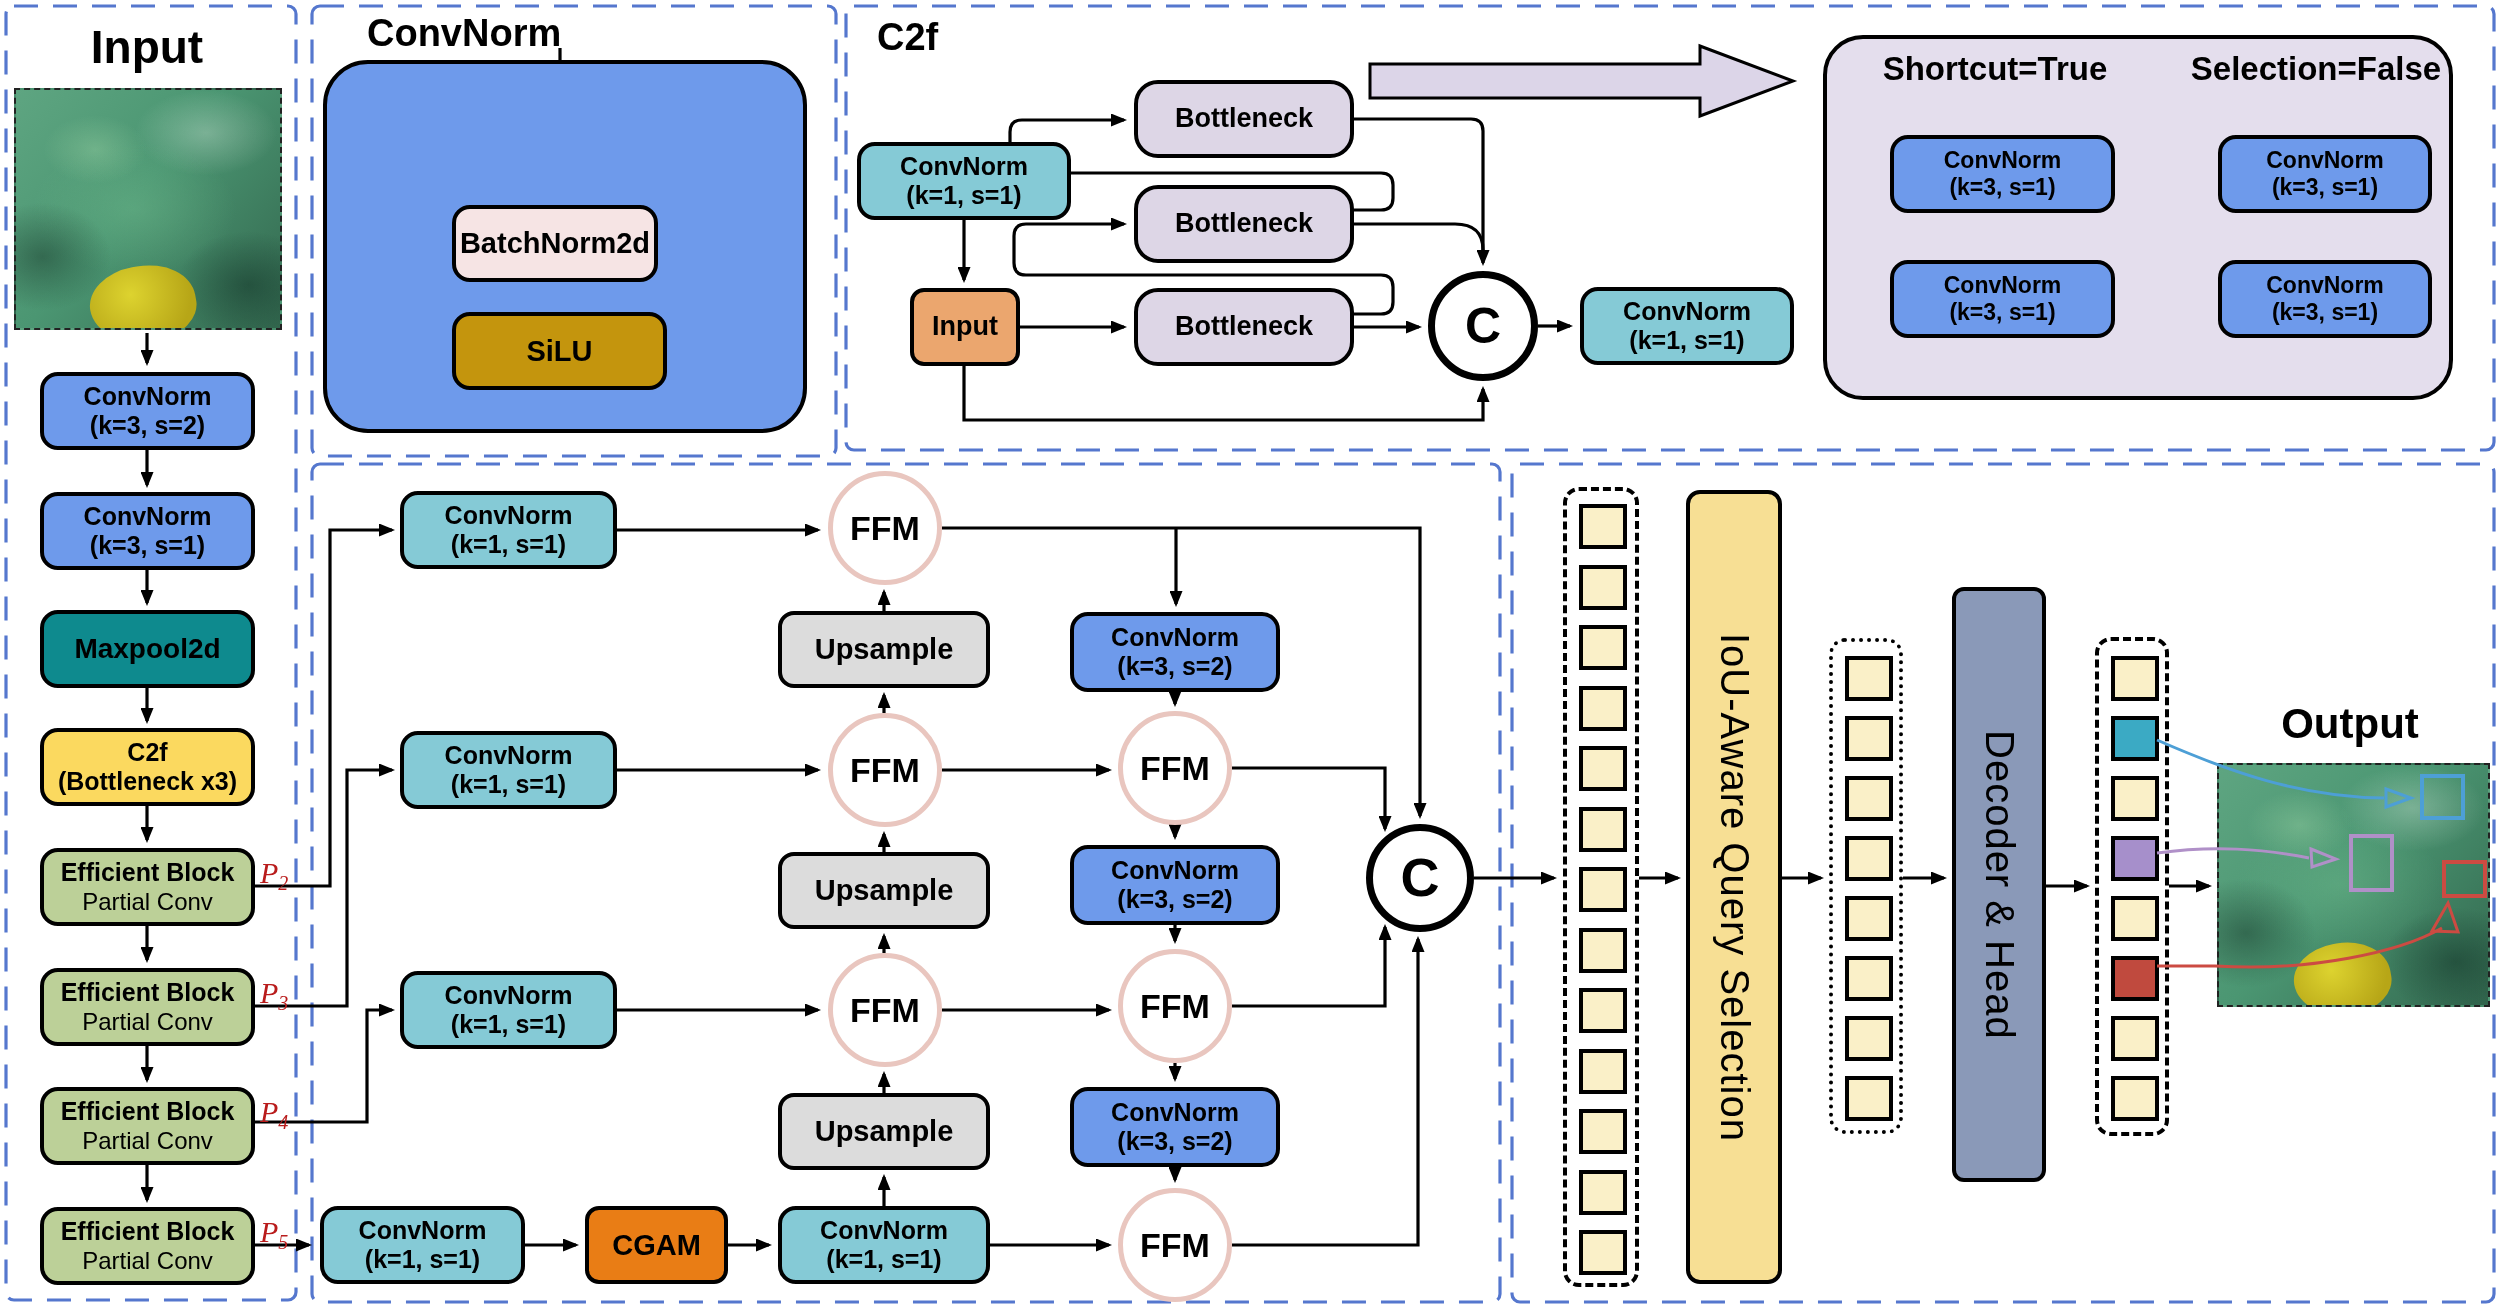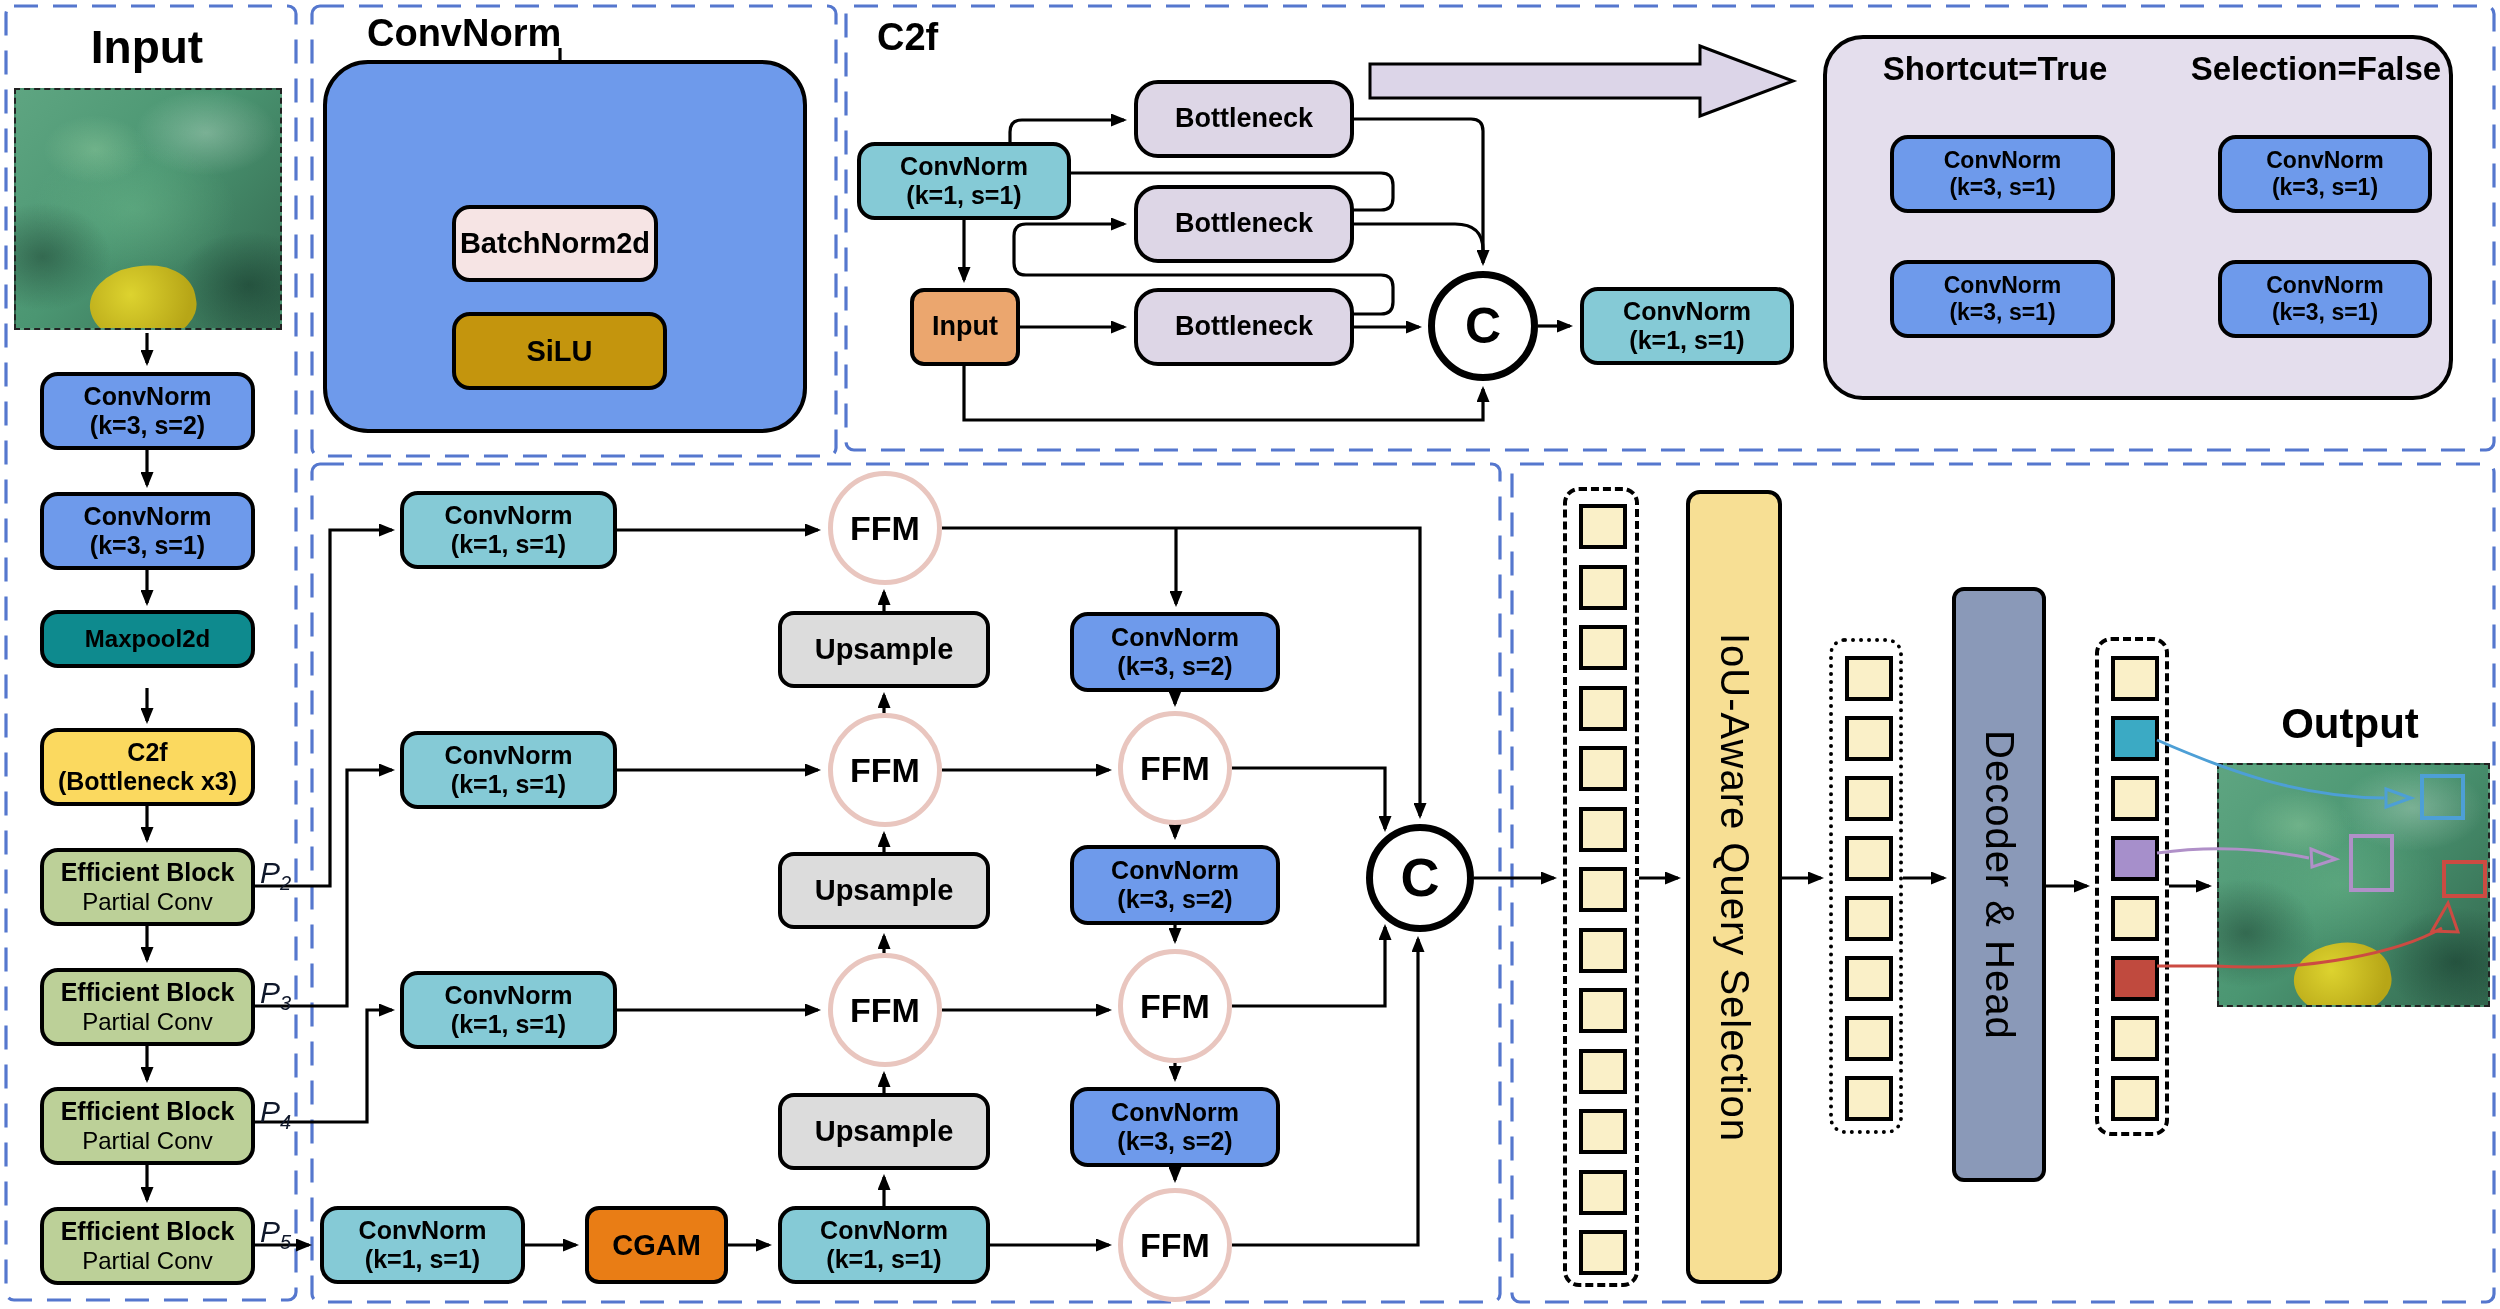--- a/index.html
+++ b/index.html
@@ -12,22 +12,22 @@
        font-size:25px;line-height:1.18;}
   .title{position:absolute;font-weight:bold;color:#000;z-index:3;text-align:center;}
   .circ{border-radius:50%;background:#fff;}
   .ffm{border:5px solid var(--c-ffm_ring);font-size:34px;}
   .cat{border:7px solid #000;font-size:50px;}
   .qcol{position:absolute;box-sizing:border-box;border-radius:16px;z-index:3;}
   .qsq{position:absolute;box-sizing:border-box;width:48px;height:45px;border:4px solid #000;}
   .vblock{position:absolute;box-sizing:border-box;border:4px solid #000;display:flex;
           align-items:center;justify-content:center;z-index:3;}
   .vtext{writing-mode:vertical-rl;text-orientation:mixed;font-size:40px;color:#000;letter-spacing:1px;}
-  .plabel{position:absolute;z-index:3;font-family:Liberation Sans, sans-serif;font-style:italic;
-          font-size:30px;color:#0f172a;}
+  .plabel{position:absolute;z-index:3;font-family:Liberation Serif, serif;font-style:italic;
+          font-size:30px;color:#b91c1c;}
   .plabel sub{font-size:20px;}
   .uw{position:absolute;box-sizing:border-box;z-index:3;overflow:hidden;
       background:
        radial-gradient(ellipse 45% 30% at 72% 18%, rgba(235,245,235,0.30), transparent 60%),
        radial-gradient(ellipse 40% 35% at 10% 70%, rgba(18,48,36,0.45), transparent 65%),
        radial-gradient(ellipse 45% 38% at 88% 82%, rgba(20,55,42,0.55), transparent 60%),
        radial-gradient(ellipse 30% 22% at 30% 25%, rgba(140,200,155,0.5), transparent 65%),
        radial-gradient(ellipse 55% 40% at 45% 50%, rgba(110,185,140,0.45), transparent 70%),
        linear-gradient(130deg,#5ea581 0%,#4b9672 45%,#33684f 100%);}
   .uw .blob{position:absolute;background:radial-gradient(circle at 40% 35%, #ddd32f, #b7a617 75%);
@@ -137,21 +137,21 @@
 </svg>
 
 <div class="title" style="left:47px;top:20px;width:200px;font-size:46px;">Input</div>
 <div class="uw" style="left:14px;top:88px;width:268px;height:242px;border:2px dashed #222;">
   <div class="blob" style="left:28%;bottom:-6%;width:40%;height:32%;"></div>
 </div>
 <div class="blk" style="left:40px;top:372px;width:215px;height:78px;background:var(--c-blue);"><span>ConvNorm
 (k=3, s=2)</span></div>
 <div class="blk" style="left:40px;top:492px;width:215px;height:78px;background:var(--c-blue);"><span>ConvNorm
 (k=3, s=1)</span></div>
-<div class="blk" style="left:40px;top:610px;width:215px;height:58px;background:var(--c-maxpool);font-size:24px;"><span>Maxpool2d</span></div>
+<div class="blk" style="left:40px;top:610px;width:215px;height:78px;background:var(--c-maxpool);font-size:28px;"><span>Maxpool2d</span></div>
 <div class="blk" style="left:40px;top:728px;width:215px;height:78px;background:var(--c-yellow);"><span>C2f
 (Bottleneck x3)</span></div>
 
 <div class="blk" style="left:40px;top:848px;width:215px;height:78px;background:var(--c-green);"><span>Efficient Block</span><span style="font-weight:normal;font-size:24px;">Partial Conv</span></div>
 <div class="blk" style="left:40px;top:968px;width:215px;height:78px;background:var(--c-green);"><span>Efficient Block</span><span style="font-weight:normal;font-size:24px;">Partial Conv</span></div>
 <div class="blk" style="left:40px;top:1087px;width:215px;height:78px;background:var(--c-green);"><span>Efficient Block</span><span style="font-weight:normal;font-size:24px;">Partial Conv</span></div>
 <div class="blk" style="left:40px;top:1207px;width:215px;height:78px;background:var(--c-green);"><span>Efficient Block</span><span style="font-weight:normal;font-size:24px;">Partial Conv</span></div>
 
 <div class="plabel" style="left:260px;top:856px;"><i>P</i><sub>2</sub></div>
 <div class="plabel" style="left:260px;top:976px;"><i>P</i><sub>3</sub></div>

